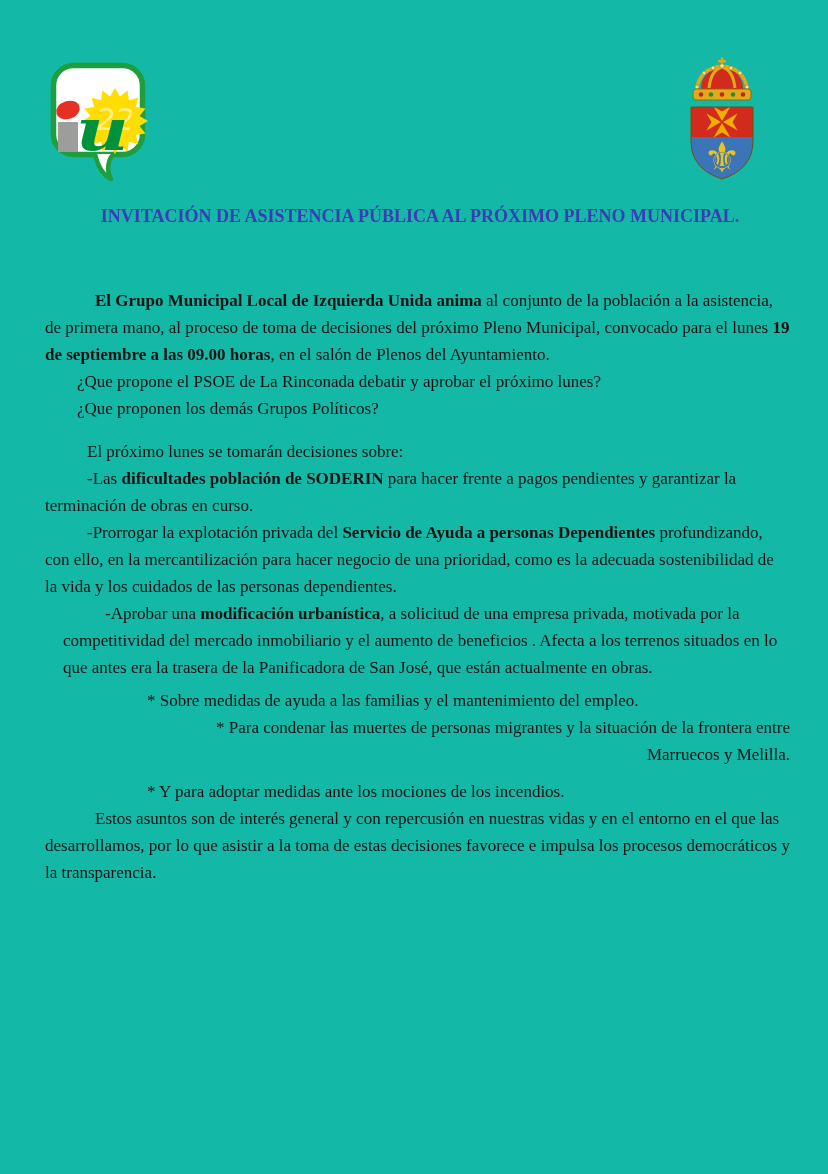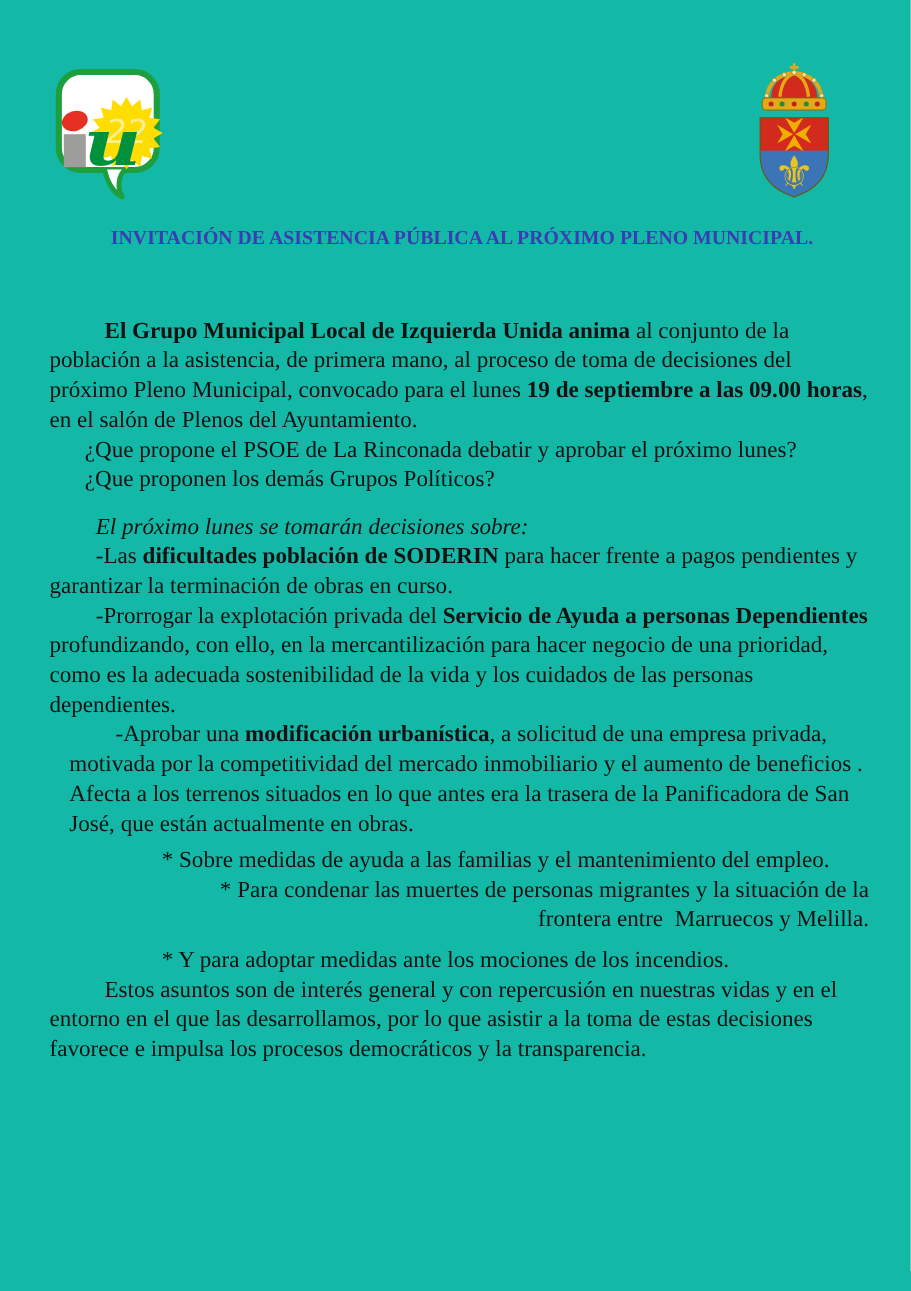--- a/index.html
+++ b/index.html
@@ -15,26 +15,26 @@
   .crest   { position:absolute; left:687px; top:57px; }
   .doc-title {
     position:absolute; top:197px; left:0; width:100%;
     margin:6px; text-align:center;
     font-size:18px; line-height:26px; font-weight:bold;
     color:#3B3BB5;
     font-family:"Liberation Serif", serif;
   }
   .content {
     position:absolute; left:45px; top:287px; width:745px;
-    font-size:21px; line-height:27px;
+    font-size:17px; line-height:27px;
   }
   .content p { margin:0; }
   .p-intro        { text-indent:50px; margin-bottom:10px; }
   .questions      { margin-left:32px; margin-bottom:16px; }
-  .p-decisions    { text-indent:42px; margin-bottom:18px;font-style:italic; }
+  .p-decisions    { text-indent:42px; margin-bottom:18px; }
   .p-agenda       { text-indent:42px; margin-bottom:14px; }
   .p-agenda.last  { margin-bottom:6px;margin-left:18px; }
   .p-motions-intro{ text-indent:42px; margin-bottom:18px; }
   .p-motion       { text-indent:102px; white-space:pre-wrap; margin-bottom:18px; }
   .p-motion.m2    { margin-bottom:10px;text-align:right; }
   .p-motion.m3    { margin-bottom:0; }
   .p-closing      { text-indent:50px; margin-top:38px; }
   b { font-weight:bold; }
 </style>
 </head>

